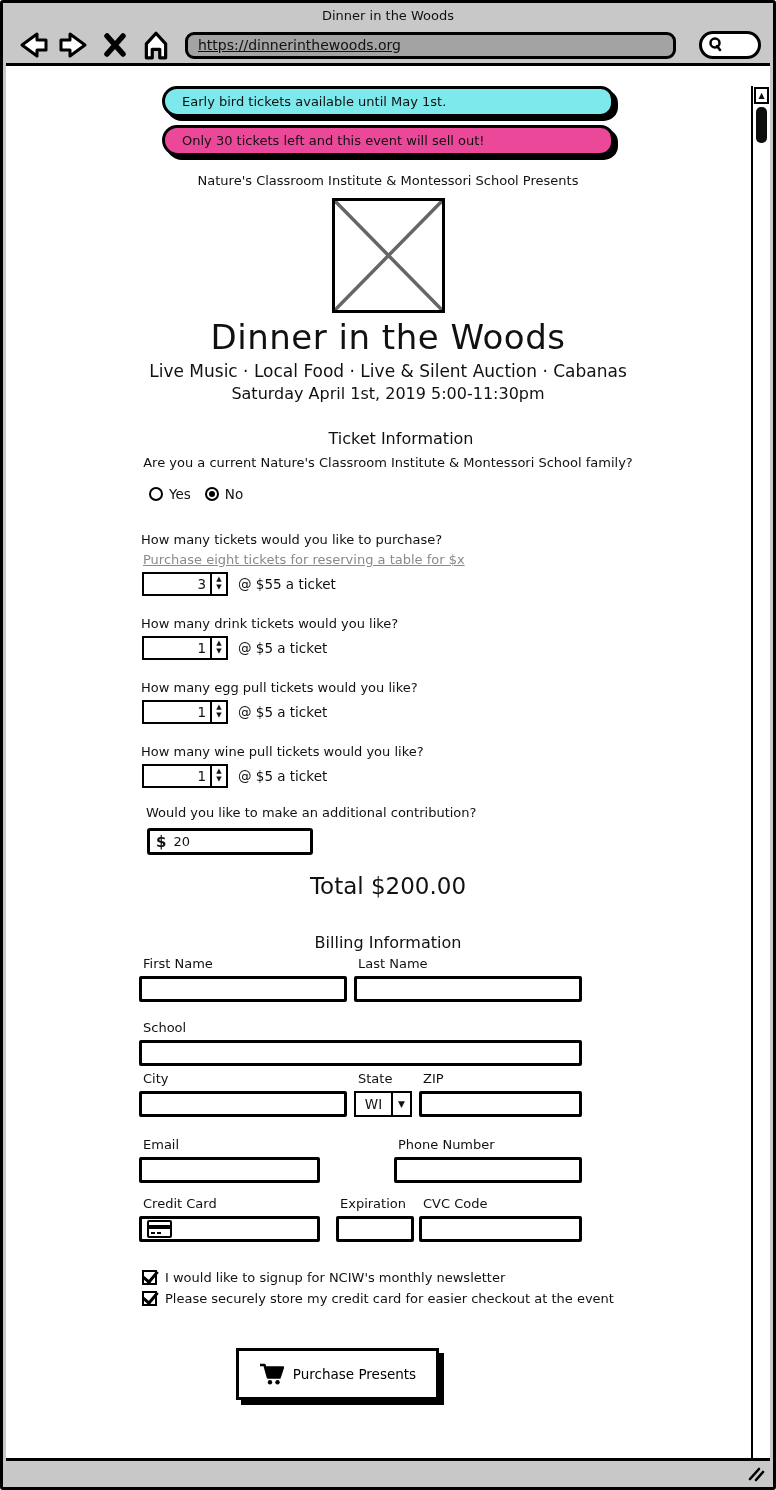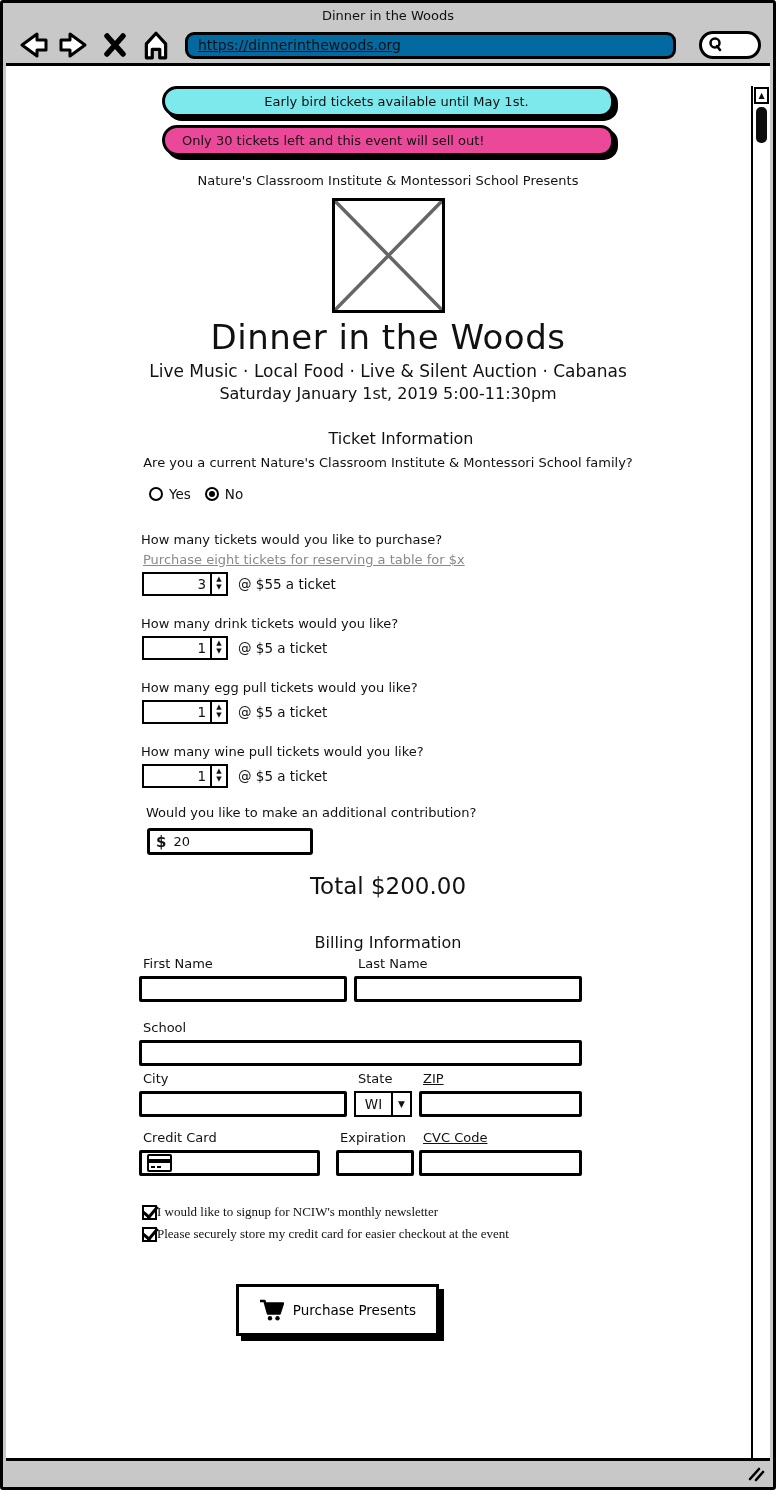--- a/index.html
+++ b/index.html
@@ -11,21 +11,21 @@
   }
   .window {
     position:absolute; inset:0;
     background:#c8c8c8; border:3px solid #000; border-radius:3px;
   }
   
   .titlebar { height:24px; text-align:center; font-size:13px; padding-top:5px; }
   .toolbar { display:flex; align-items:center; gap:9px; padding:3px 12px 8px 14px; }
   .nav-ico { width:32px; height:30px; flex:0 0 auto; display:flex; align-items:center; justify-content:center; cursor:pointer; }
   .urlbox {
-    flex:1; height:27px; background:#0369a1; border:3px solid #000; border-radius:9px;
+    flex:1; height:27px; background:#a3a3a3; border:3px solid #000; border-radius:9px;
     display:flex; align-items:center; padding:0 10px; margin-left:4px;
   }
   .urlbox span { font-size:14px; text-decoration:underline; white-space:nowrap; overflow:hidden; }
   .searchbox {
     width:62px; height:28px; margin-left:14px; background:#fff;
     border:3px solid #000; border-radius:14px;
     display:flex; align-items:center; padding-left:5px;
   }
   
   .content {
@@ -41,21 +41,21 @@
   .sb-up { height:17px; border:2px solid #000; margin:1px; display:flex; align-items:center; justify-content:center; font-size:8px; line-height:1; cursor:pointer; }
   .sb-thumb { width:11px; height:36px; background:#0d0d0d; border-radius:5px; margin:3px auto 0; cursor:grab; }
   .sb-down { position:absolute; bottom:1px; left:1px; right:1px; height:17px; border:2px solid #000; display:flex; align-items:center; justify-content:center; font-size:8px; line-height:1; cursor:pointer; }
   
   .banner {
     width:452px; margin:0 auto; padding:5px 0 5px 17px;
     border:3px solid #000; border-radius:16px 14px 15px 17px;
     box-shadow:4px 4px 0 #000;
     font-size:13px;
   }
-  .banner.cyan { margin-top:20px; background:#7de9ed;text-align:center; }
+  .banner.cyan { margin-top:20px; background:#7de9ed; }
   .banner.orange { margin-top:8px; background:#ec4899; }
   .ctr { text-align:center; }
   .presenter { margin-top:17px; font-size:13px; }
   .imgbox {
     width:113px; height:115px; margin:10px auto 0;
     border:3px solid #000; position:relative; overflow:hidden; background:#fff;
   }
   .imgbox svg { position:absolute; inset:0; }
   .page-title { margin-top:4px; font-size:34px; letter-spacing:.5px; }
   .subtitle { margin-top:4px; font-size:17px; }
@@ -86,32 +86,32 @@
   .contrib-input .amt { font-size:13px; }
   .total { margin-top:18px; font-size:23px; }
   
   .bill-head { margin-top:34px; font-size:16px; }
   .form { margin-left:133px; width:443px; }
   .frow { display:flex; }
   .fcol {}
   .flabel { font-size:13px; margin:0 0 5px 4px; }
   .tinput { height:26px; width:100%; border:3px solid #000; border-radius:2px; background:#fff; font-size:13px; padding:0 6px; font-family:inherit; }
   .mt18 { margin-top:18px; } .mt5 { margin-top:5px; } .mt20 { margin-top:20px; } .mt13 { margin-top:13px; }
-  .w208{width:208px;} .w228{width:228px;} .w181{width:181px;} .w188{width:188px;} .w78{width:78px;} .w163{width:163px;text-decoration:underline;} .w58{width:58px;}
+  .w208{width:208px;} .w228{width:228px;} .w181{width:181px;} .w188{width:188px;} .w78{width:78px;} .w163{width:163px;} .w58{width:58px;}
   .g7{margin-left:7px;} .g74{margin-left:74px;} .g16{margin-left:16px;} .g5{margin-left:5px;}
   .dropdown { width:58px; height:26px; border:2.5px solid #000; background:#fff; display:flex; cursor:pointer; }
   .dropdown .dval { flex:1; font-size:13.5px; text-align:center; padding-top:3px; }
   .dropdown .darr { width:19px; border-left:2.5px solid #000; display:flex; align-items:center; justify-content:center; font-size:9px; }
   .cc-input { display:flex; align-items:center; padding-left:5px; }
   .cc-ico { width:25px; height:18px; border:2.5px solid #000; border-radius:2px; position:relative; background:#fff; }
   .cc-ico .stripe { position:absolute; left:0; right:0; top:3px; height:4px; background:#000; }
   .cc-ico .d1,.cc-ico .d2 { position:absolute; bottom:2px; height:2px; width:4px; background:#000; }
   .cc-ico .d1{left:2px;} .cc-ico .d2{left:8px;}
   
-  .check-row { margin:28px 16px 0 136px; display:flex; align-items:center; font-size:13px;font-family:Liberation Serif, serif; }
+  .check-row { margin:28px 16px 0 136px; display:flex; align-items:center; gap:8px; font-size:13px; }
   .check-row + .check-row { margin-top:6px; }
   .checkbox { width:15px; height:15px; border:2.5px solid #000; position:relative; background:#fff; cursor:pointer; flex:0 0 auto; }
   .checkbox.on::after {
     content:""; position:absolute; left:2px; top:-4px; width:6px; height:12px;
     border-right:3px solid #000; border-bottom:3px solid #000; transform:rotate(40deg);
   }
   
   .buy-btn {
     margin:42px 0 0 230px; width:203px; height:52px;
     background:#fff; border:3px solid #000; box-shadow:5px 5px 0 #000;
@@ -179,21 +179,21 @@
 
       <div class="imgbox">
         <svg width="107" height="109" viewBox="0 0 107 109">
           <line x1="0" y1="0" x2="107" y2="109" stroke="#666" stroke-width="3.5"></line>
           <line x1="107" y1="0" x2="0" y2="109" stroke="#666" stroke-width="3.5"></line>
         </svg>
       </div>
 
       <div class="page-title ctr">Dinner in the Woods</div>
       <div class="subtitle ctr">Live Music · Local Food · Live &amp; Silent Auction · Cabanas</div>
-      <div class="datetime ctr">Saturday January 1st, 2019 5:00-11:30pm</div>
+      <div class="datetime ctr">Saturday April 1st, 2019 5:00-11:30pm</div>
 
       <div class="sec-head ctr">Ticket Information</div>
       <div class="family-q ctr">Are you a current Nature's Classroom Institute &amp; Montessori School family?</div>
 
       <div class="radio-row">
         <span class="radio-opt">
           <span class="radio"></span>
           <span>Yes</span>
         </span>
         <span class="radio-opt">
@@ -290,20 +290,30 @@
               <span class="dval">WI</span>
               <span class="darr">▼</span>
             </div>
           </div>
           <div class="fcol w163 g7">
             <div class="flabel">ZIP</div>
             <input class="tinput" type="text" style="">
           </div>
         </div>
 
+        <div class="frow mt20">
+          <div class="fcol w181">
+            <div class="flabel">Email</div>
+            <input class="tinput" type="text" style="">
+          </div>
+          <div class="fcol w188 g74">
+            <div class="flabel">Phone Number</div>
+            <input class="tinput" type="text" style="">
+          </div>
+        </div>
 
         <div class="frow mt13">
           <div class="fcol w181">
             <div class="flabel">Credit Card</div>
             <div class="tinput cc-input">
               <span class="cc-ico">
                 <span class="stripe"></span>
                   <span class="d1"></span>
                   <span class="d2"></span>
               </span>

